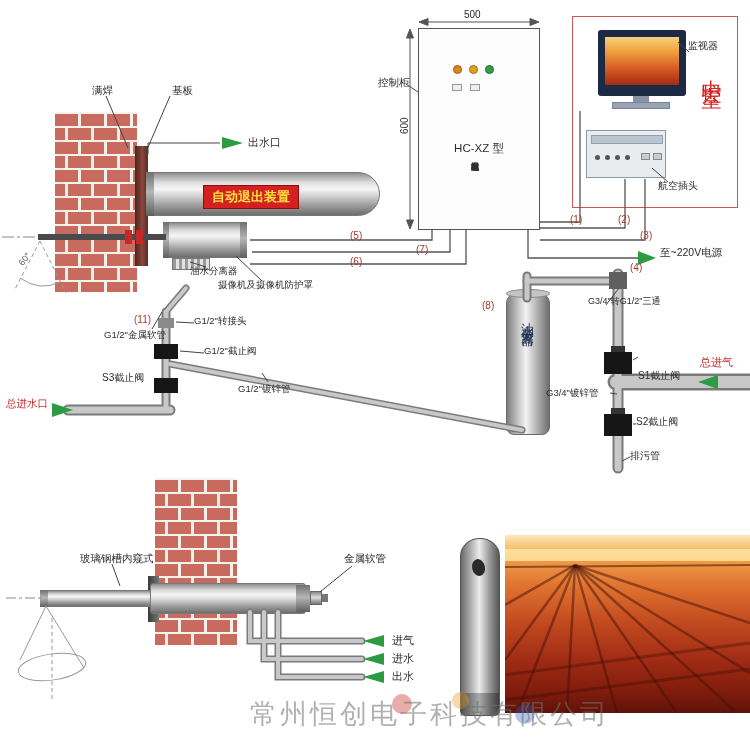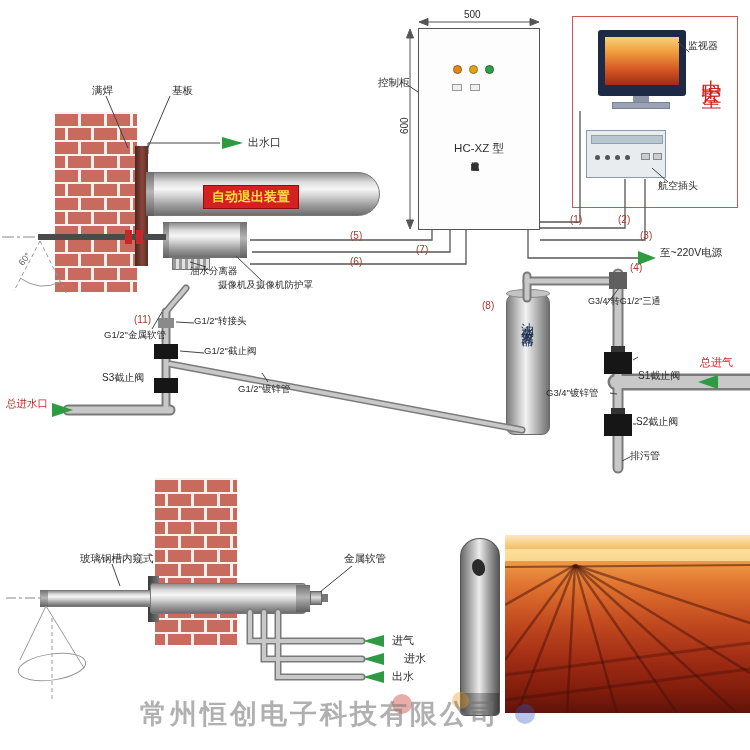--- a/index.html
+++ b/index.html
@@ -18,21 +18,21 @@
   .brickwall{position:absolute;z-index:10;background:#f7f1ec;overflow:hidden;padding-top:2px}
   .brickrow{height:12px;margin-bottom:2px;background:repeating-linear-gradient(90deg,#c96a5e 0 23px,#f7f1ec 23px 26px)}
   .brickrow.odd{background-position-x:-13px}
   
   .cyl-h{background:linear-gradient(180deg,#8f8f8f 0%,#dcdcdc 22%,#f6f6f6 38%,#d2d2d2 55%,#9a9a9a 78%,#6e6e6e 100%);border:1px solid #777}
   .cyl-v{background:linear-gradient(90deg,#7d7d7d 0%,#cfcfcf 30%,#f2f2f2 45%,#b5b5b5 70%,#6f6f6f 100%);border:1px solid #6a6a6a}
   .band{background:linear-gradient(180deg,#6f6f6f,#b5b5b5 45%,#5f5f5f)}
   .badge{position:absolute;z-index:30;background:#d42020;color:#ffe23e;font-weight:bold;font-size:13px;text-align:center;line-height:22px;border:1px solid #8c0f0f}
   .stripes{background:repeating-linear-gradient(90deg,#9a9a9a 0 3px,#e2e2e2 3px 6px);border:1px solid #777}
   .dot{position:absolute;border-radius:50%}
-  #watermark{position:absolute;z-index:40;font-size:27px;font-weight:bold;letter-spacing:3px;color:rgba(112,112,112,.55);text-align:left}
+  #watermark{position:absolute;z-index:40;font-size:27px;font-weight:normal;letter-spacing:3px;color:rgba(112,112,112,.55);text-align:right}
   .wmdot{z-index:35}
 </style>
 </head>
 <body>
 
 <div id="stage">
 
   <div class="brickwall" style="left:55px;top:112px;width:82px;height:180px">
       <div class="brickrow"></div>
       <div class="brickrow odd"></div>
@@ -288,21 +288,21 @@
   <div class="lbl vtext bold" style="left:700px;top:64px;font-size:20px;letter-spacing:4px;color:#d42020">中控室</div>
   <div class="lbl num" style="left:570px;top:214px">(1)</div>
   <div class="lbl num" style="left:618px;top:214px">(2)</div>
   <div class="lbl num" style="left:640px;top:230px">(3)</div>
   <div class="lbl num" style="left:630px;top:262px">(4)</div>
   <div class="lbl fs105" style="left:660px;top:246px">至~220V电源</div>
 
   <div class="lbl fs105" style="left:80px;top:552px">玻璃钢槽内窥式</div>
   <div class="lbl fs105" style="left:344px;top:552px">金属软管</div>
   <div class="lbl fs11" style="left:392px;top:634px">进气</div>
-  <div class="lbl fs11" style="left:404px;top:652px">进水</div>
+  <div class="lbl fs11" style="left:392px;top:652px">进水</div>
   <div class="lbl fs11" style="left:392px;top:670px">出水</div>
 
   <div class="dot wmdot" style="left:392px;top:694px;width:20px;height:20px;background:rgba(200,50,40,.4)"></div>
   <div class="dot wmdot" style="left:452px;top:692px;width:17px;height:17px;background:rgba(235,160,40,.4)"></div>
   <div class="dot wmdot" style="left:515px;top:704px;width:20px;height:20px;background:rgba(50,90,200,.35)"></div>
   <div id="watermark" style="left:140px;top:696px;width:470px">常州恒创电子科技有限公司</div>
 
 </div>
 
 </body></html>

